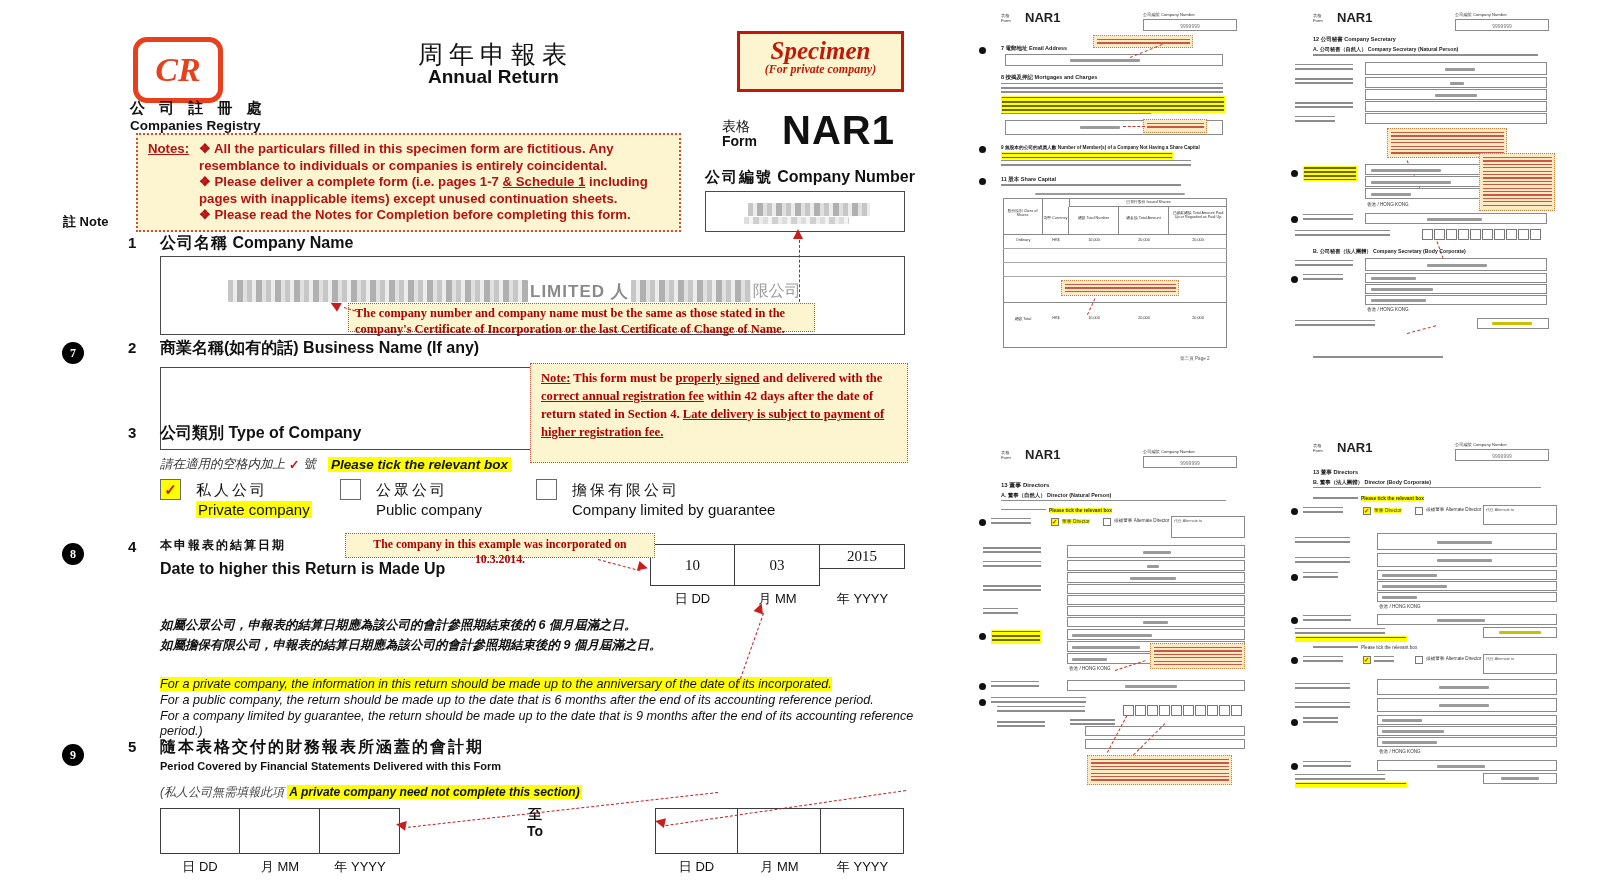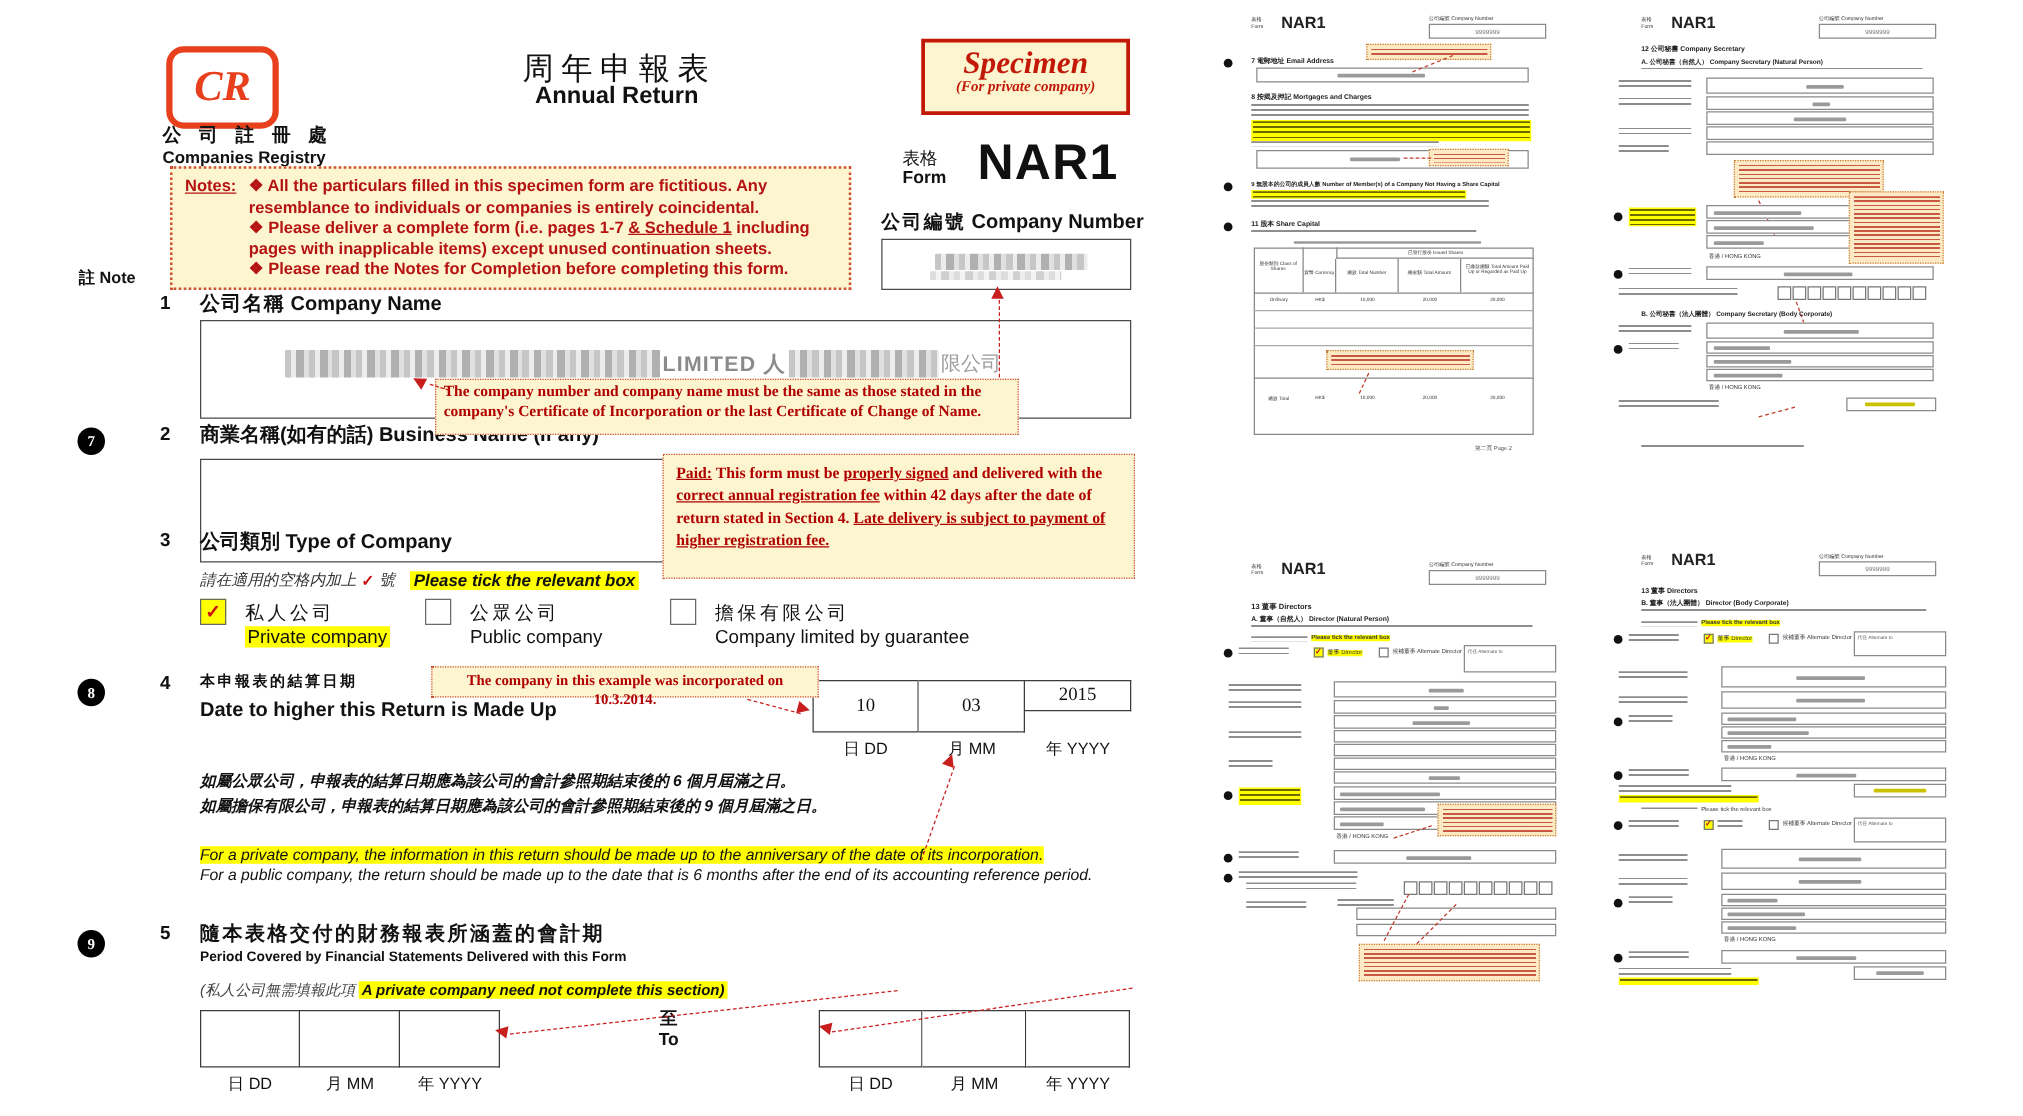--- a/index.html
+++ b/index.html
@@ -97,42 +97,42 @@
   <span class="b" style="letter-spacing:1px">公司名稱</span>
   <span class="b">Company Name</span>
 </div>
 <div class="abs inputbox" style="left:160px;top:256px;width:745px;height:79px"></div>
 <div class="abs" style="left:228px;top:277px;height:28px;display:flex;align-items:center;z-index:3">
   <span class="pix" style="width:300px;height:22px"></span>
   <span class="b" style="font-size:17px;color:#8a8a8a;letter-spacing:1px;margin:0 2px">LIMITED 人</span>
   <span class="pix" style="width:120px;height:22px"></span>
   <span style="font-size:16px;color:#9c9c9c;margin-left:2px">限公司</span>
 </div>
-<div class="abs creambox notebody" style="left:348px;top:303px;width:467px;height:45px;border-width:1.5px;
+<div class="abs creambox notebody" style="left:348px;top:303px;width:467px;height:29px;border-width:1.5px;
      font-size:12.4px;line-height:16px;padding:1px 6px;z-index:5">
   <div>The company number and company name must be the same as those stated in the</div>
     <div>company's Certificate of Incorporation or the last Certificate of Change of Name.</div>
 </div>
 
 <div class="dotv" style="left:799px;top:240px;height:62px"></div>
 <div class="ah" style="left:793px;top:229px;border-left:5px solid transparent;border-right:5px solid transparent;border-bottom:10px solid #c81e1e"></div>
 
 <div class="dash" style="left:344px;top:307px;width:16px;transform:rotate(17deg)"></div>
 <div class="ah" style="left:330px;top:300px;border-top:5px solid transparent;border-bottom:5px solid transparent;border-right:10px solid #c81e1e;transform:rotate(28deg)"></div>
 
 <div class="abs badge" style="left:62px;top:342px">7</div>
 <div class="abs b" style="left:128px;top:339px;font-size:15px">2</div>
 <div class="abs" style="left:160px;top:338px;font-size:16px">
   <span class="b">商業名稱(如有的話)</span>
   <span class="b">Business Name (If any)</span>
 </div>
 <div class="abs inputbox" style="left:160px;top:367px;width:710px;height:83px"></div>
 <div class="abs creambox notebody" style="left:530px;top:363px;width:378px;height:100px;border-width:1.5px;
      font-size:12.6px;line-height:18px;padding:5px 10px;z-index:5">
-  <span class="u">Paid:</span><span> This form must be </span><span class="u">properly signed</span><span> and delivered with the </span><span class="u">correct annual registration fee</span><span> </span><span class="b">within 42 days</span><span> after the date of return stated in Section 4.  </span><span class="u">Late delivery is subject to payment of higher registration fee.</span>
+  <span class="u">Note:</span><span> This form must be </span><span class="u">properly signed</span><span> and delivered with the </span><span class="u">correct annual registration fee</span><span> </span><span class="b">within 42 days</span><span> after the date of return stated in Section 4.  </span><span class="u">Late delivery is subject to payment of higher registration fee.</span>
 </div>
 
 <div class="abs b" style="left:128px;top:424px;font-size:15px">3</div>
 <div class="abs" style="left:160px;top:423px;font-size:16px">
   <span class="b">公司類別</span>
   <span class="b">Type of Company</span>
 </div>
 <div class="abs" style="left:160px;top:456px;font-size:12.5px;display:flex;align-items:center;gap:4px">
   <span class="i" style="color:#333">請在適用的空格内加上</span>
   <span class="b" style="color:#c11">✓</span>
@@ -167,22 +167,23 @@
 <div class="lblrow abs" style="left:650px;top:590px;width:255px">
   <div style="width:85px">日 DD</div>
     <div style="width:85px">月 MM</div>
     <div style="width:85px">年 YYYY</div>
 </div>
 <div class="abs b i" style="left:160px;top:616px;width:650px;font-size:12.5px;line-height:19.5px">
     <div>如屬公眾公司，申報表的結算日期應為該公司的會計參照期結束後的 6 個月屆滿之日。</div>
     <div>如屬擔保有限公司，申報表的結算日期應為該公司的會計參照期結束後的 9 個月屆滿之日。</div>
 </div>
 <div class="abs i" style="left:160px;top:677px;width:778px;font-size:12.6px;line-height:15.8px">
-  <div><span class="hl">For a private company, the information in this return should be made up to the anniversary of the date of its incorporation.</span></div>
+  <div><span class="hl">For a private company, the information in this return should be made up to the anniversary of the date of its incorporated.</span></div>
   <div>For a public company, the return should be made up to the date that is 6 months after the end of its accounting reference period.</div>
+  <div>For a company limited by guarantee, the return should be made up to the date that is 9 months after the end of its accounting reference period.)</div>
 </div>
 <div class="dash" style="left:737px;top:688px;width:80px;transform:rotate(-70.6deg)"></div>
 <div class="ah" style="left:755px;top:603px;border-left:5px solid transparent;border-right:5px solid transparent;border-bottom:10px solid #c81e1e;transform:rotate(20deg)"></div>
 
 <div class="abs badge" style="left:62px;top:744px">9</div>
 <div class="abs b" style="left:128px;top:738px;font-size:15px">5</div>
 <div class="abs b" style="left:160px;top:737px;font-size:16px;letter-spacing:2px">隨本表格交付的財務報表所涵蓋的會計期</div>
 <div class="abs b" style="left:160px;top:760px;font-size:11px">Period Covered by Financial Statements Delivered with this Form</div>
 <div class="abs" style="left:160px;top:784px;font-size:12px">
   <span class="i" style="color:#444">(私人公司無需填報此項</span>

